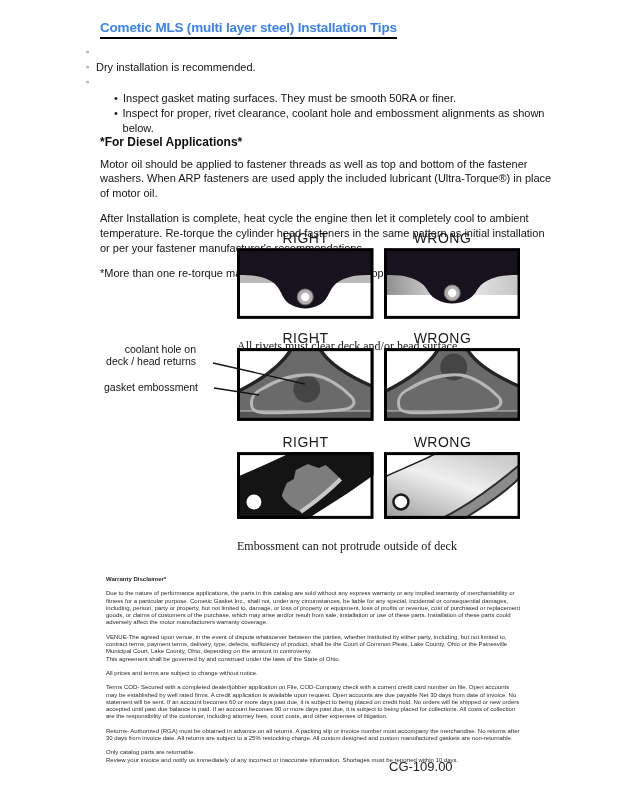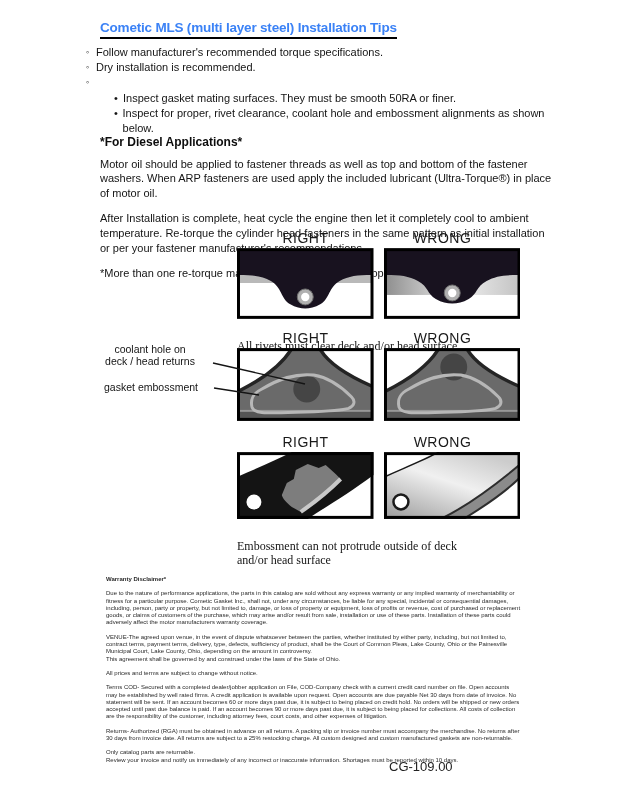--- a/index.html
+++ b/index.html
@@ -23,40 +23,39 @@
   #fig1{top:230px;}
   #fig2{top:330px;}
   #fig3{top:434px;}
   .hdr-row{display:flex;margin-bottom:2px;}
   .hdr-row span{width:137px;text-align:center;font-size:14px;letter-spacing:0.5px;color:#191919;}
   .panel-row{display:flex;gap:10px;}
   .panel-row svg{display:block;}
   .caption{font-size:12px;margin-top:21px;color:#141414;line-height:13.5px;font-family:Liberation Serif, serif;}
   
   .fig2-label{text-align:right;font-size:10.5px;line-height:12px;color:#141414;}
-  #lbl-coolant{left:88px;top:343px;width:124px;text-align:center;}
+  #lbl-coolant{left:72px;top:343px;width:124px;}
   #lbl-emboss{left:72px;top:381px;width:126px;}
   #leaders{left:212px;top:346px;pointer-events:none;}
   
   #legal{left:106px;top:576px;width:415px;font-size:6px;line-height:7.3px;color:#2a2a2a;}
   #legal .lp{margin:0 0 7px 0;}
   #legal .lp0{margin:0;}
   #legal .lh{font-weight:bold;margin:0 0 7px 0;}
   
   #footer{left:389px;top:759px;font-size:13px;color:#222;}
 </style>
 </head>
 <body>
 
 <div class="abs" id="title">Cometic MLS (multi layer steel) Installation Tips</div>
 
 <div class="abs" id="tips">
   <div class="b1">
       <span class="m1">◦</span>
-      <span>Follow manufacturer's recommended torque specifications.</span>
     </div>
   <div class="b1">
       <span class="m1">◦</span>
       <span>Dry installation is recommended.</span>
     </div>
   <div class="b1">
       <span class="m1">◦</span>
     </div>
   <div class="b2">
       <span class="m2">•</span>
@@ -175,21 +174,20 @@
       </defs>
       <rect width="137" height="67" fill="#fff"></rect>
       <path d="M0,25 C20,16 40,8 55,0 H137 V23 C113,41 89,55 71,67 H0 Z" fill="url(#gC)" stroke="#1a1a1a" stroke-width="1.5"></path>
       <path d="M137,12 C107,37 80,56 57,67 L80,67 C103,53 123,39 137,25 Z" fill="#8b8b8b" stroke="#2d2d2d" stroke-width="2"></path>
       <circle cx="17" cy="50" r="7.5" fill="#fff" stroke="#1a1a1a" stroke-width="2.5"></circle>
       <rect x="1.5" y="1.5" width="134" height="64" fill="none" stroke="#000" stroke-width="3"></rect>
     </svg>
   </div>
   <div class="caption">
     <div>Embossment can not protrude outside of deck</div>
-    <div>and/or head surface</div>
   </div>
 </div>
 
 <div class="abs" id="legal">
   <div class="lh">Warranty Disclaimer*</div>
   <div class="lp">Due to the nature of performance applications, the parts in this catalog are sold without any express warranty or any implied warranty of merchantability or fitness for a particular purpose.  Cometic Gasket Inc., shall not, under any circumstances, be liable for any special, incidental or consequential damages, including, person, party or property, but not limited to, damage, or loss of property or equipment, loss of profits or revenue, cost of purchased or replacement goods, or claims of customers of the purchase, which may arise and/or result from sale, installation or use of these parts.  Installation of these parts could adversely affect the motor manufacturers warranty coverage.</div>
   <div class="lp0">VENUE-The agreed upon venue, in the event of dispute whatsoever between the parties, whether instituted by either party, including, but not limited to, contract terms, payment terms, delivery, type, defects, sufficiency of product, shall be the Court of Common Pleas, Lake County, Ohio or the Painesville Municipal Court, Lake County, Ohio, depending on the amount in controversy.</div>
   <div class="lp">This agreement shall be governed by and construed under the laws of the State of Ohio.</div>
   <div class="lp">All prices and terms are subject to change without notice.</div>
   <div class="lp">Terms COD- Secured with a completed dealer/jobber application on File, COD-Company check with a current credit card number on file.  Open accounts may be established by well rated firms.  A credit application is available upon request.  Open accounts are due payable Net 30 days from date of invoice.  No statement will be sent.  If an account becomes 60 or more days past due, it is subject to being placed on credit hold.  No orders will be shipped or new orders accepted until past due balance is paid.  If an account becomes 90 or more days past due, it is subject to being placed for collections.  All costs of collection are the responsibility of the customer, including attorney fees, court costs, and other expenses of litigation.</div>

